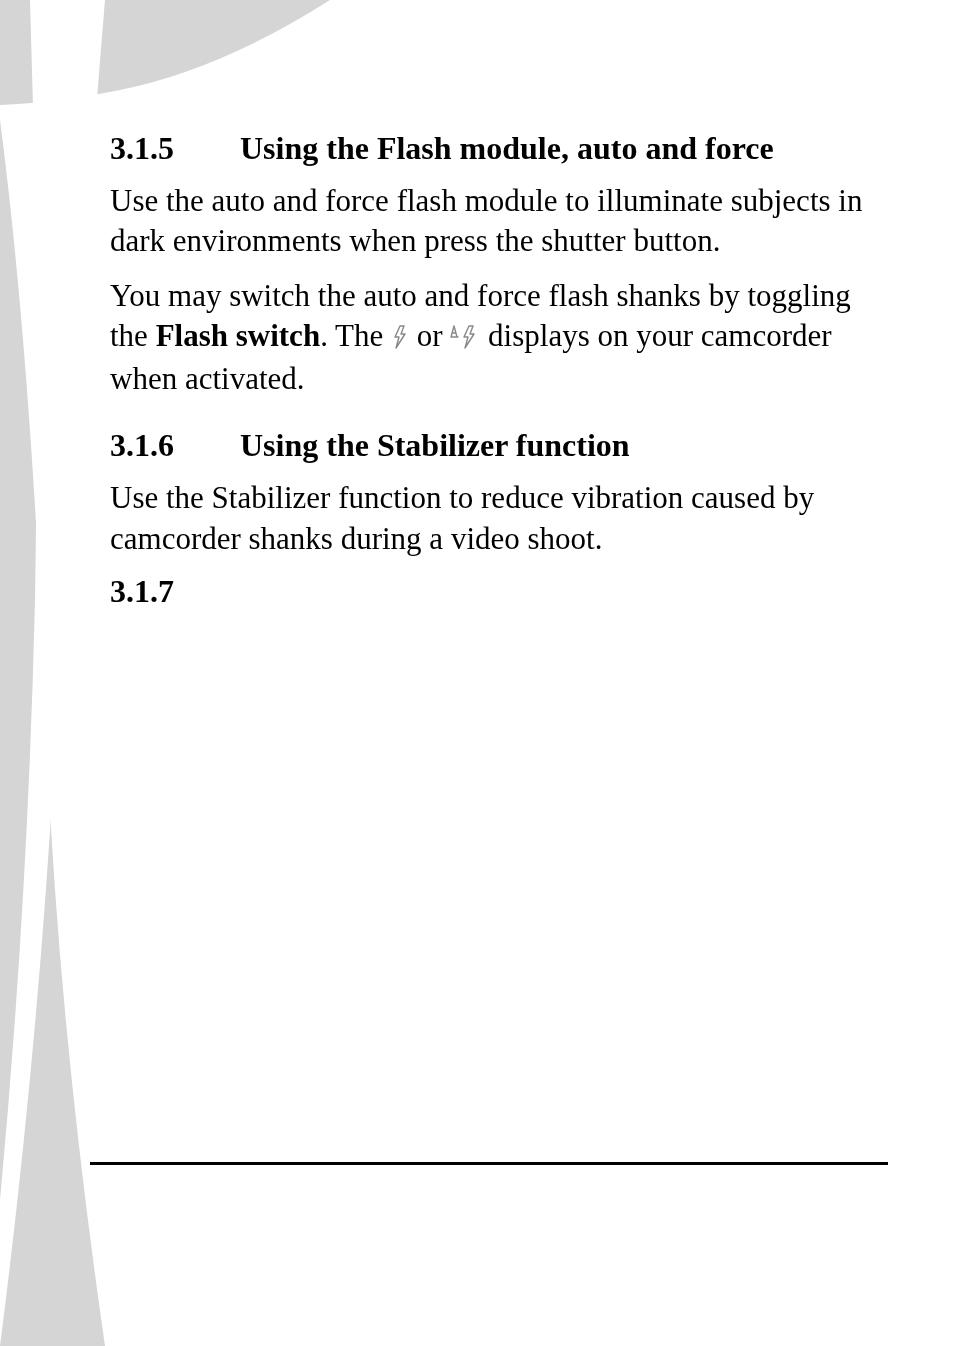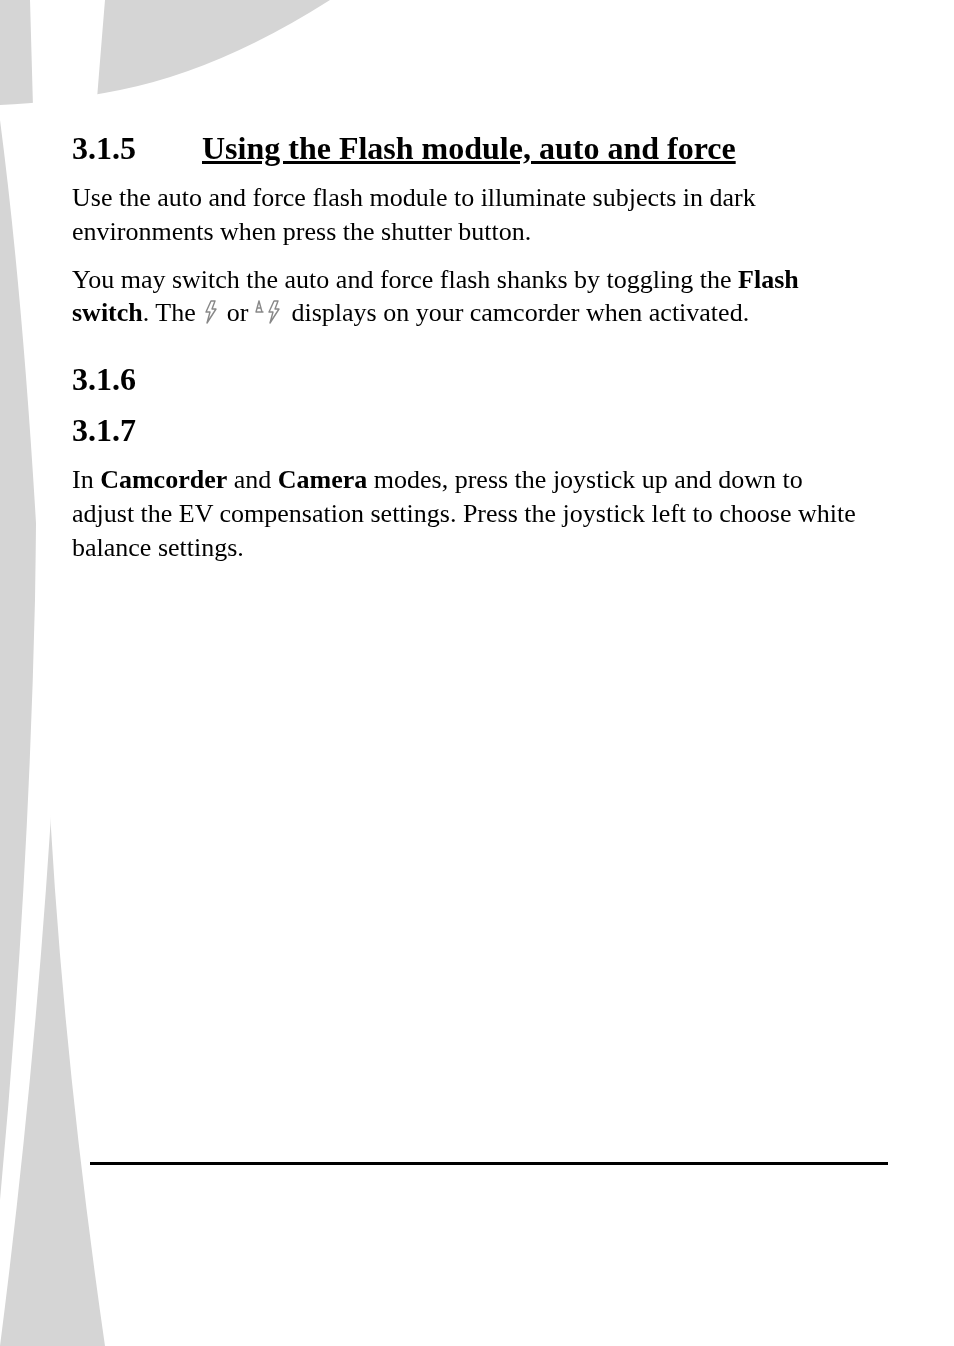--- a/index.html
+++ b/index.html
@@ -21,40 +21,39 @@
       top: 0;
       left: 0;
       width: 954px;
       height: 1346px;
       z-index: 0;
       pointer-events: none;
     }
     .content {
       position: relative;
       z-index: 1;
-      padding: 130px 90px 0 72px;
+      padding: 130px 90px 0 110px;
     }
     .section-heading {
       font-weight: bold;
       font-size: 32px;
       margin-bottom: 14px;
       display: flex;
       align-items: baseline;
     }
     .section-number {
       display: inline-block;
       width: 130px;
       flex-shrink: 0;
     }
     .section-title {
       display: inline-block;
-      text-decoration: underline;
     }
     p.body {
-      font-size: 26px;
+      font-size: 31px;
       line-height: 1.3;
       margin-bottom: 14px;
     }
     .block-315 { margin-bottom: 28px; }
     .block-316 { margin-top: 10px; margin-bottom: 14px; }
     .block-317 { margin-top: 10px; margin-bottom: 14px; }
     .bold { font-weight: bold; }
     .icon-inline {
       display: inline-block;
       vertical-align: -3px;
@@ -92,27 +91,26 @@
           </svg></span><span> or </span><span class="icon-inline"><svg width="30" height="24" viewBox="0 0 30 24">
             <path d="M 4 1 L 1 12 L 8 12 M 4 1 L 7 12 M 2.2 8 L 6 8" fill="none" stroke="#888888" stroke-width="1.4" stroke-linejoin="round" stroke-linecap="round"></path>
             <path d="M 19 1 L 14 12 L 18 12 L 15 23 L 24 9 L 20 9 L 23 1 Z" fill="none" stroke="#888888" stroke-width="1.4" stroke-linejoin="round"></path>
           </svg></span><span> displays on your camcorder when activated.</span>
     </p>
   </div>
 
   <div class="block-316">
     <h2 class="section-heading">
       <span class="section-number">3.1.6</span>
+      <span class="section-title">Using the Stabilizer function</span>
     </h2>
+    <p class="body">Use the Stabilizer function to reduce vibration caused by camcorder shanks during a video shoot.</p>
   </div>
 
   <div class="block-317">
     <h2 class="section-heading">
       <span class="section-number">3.1.7</span>
     </h2>
-    <p class="body">
-      <span>In </span><span class="bold">Camcorder</span><span> and </span><span class="bold">Camera</span><span> modes, press the joystick up and down to adjust the EV compensation settings. Press the joystick left to choose white balance settings.</span>
-    </p>
   </div>
 
 </div>
 
 <div class="footer-line"></div>
 
 </body></html>

